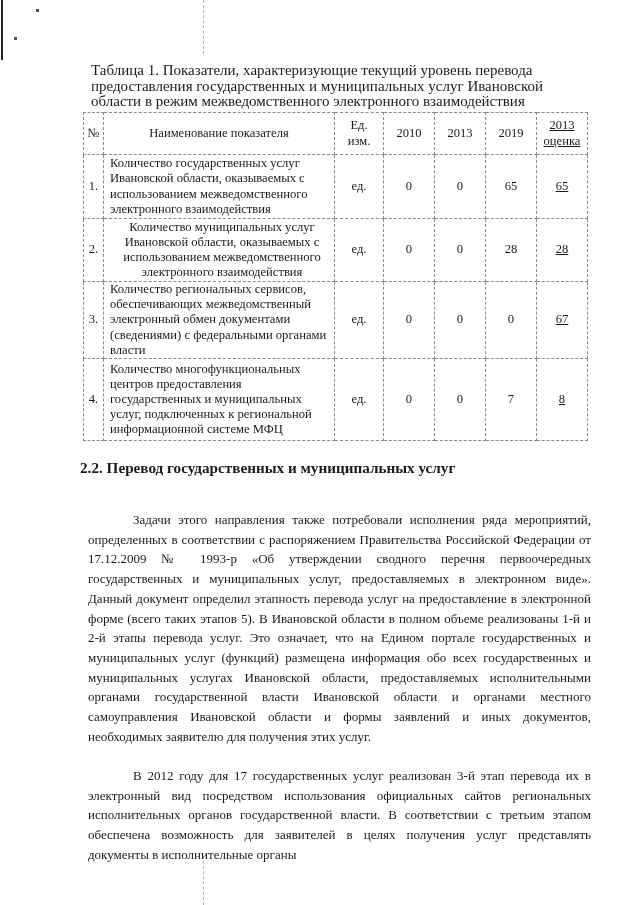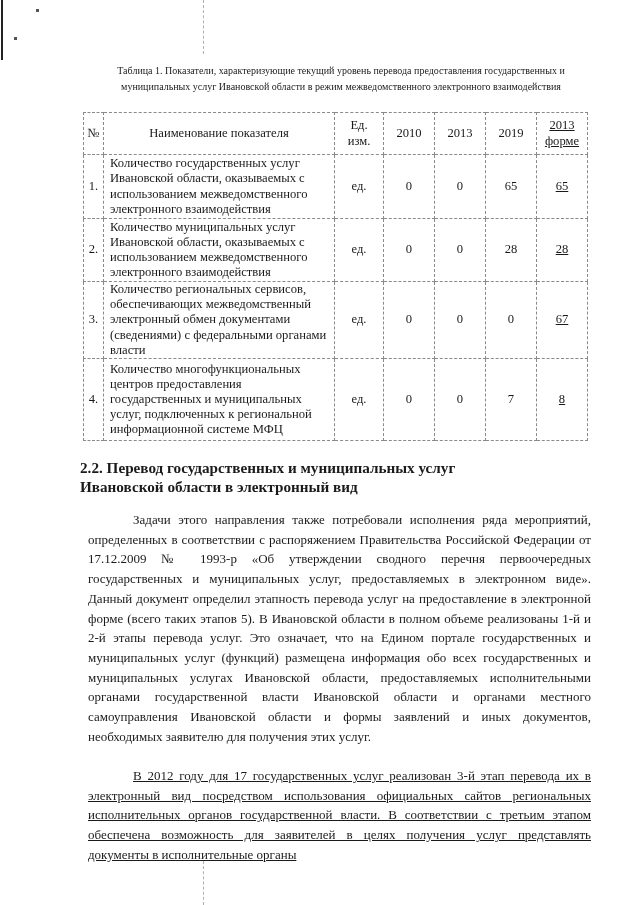--- a/index.html
+++ b/index.html
@@ -1,43 +1,43 @@
 <!DOCTYPE html>
 <html><head>
 <meta charset="utf-8">
 <style>
   html, body { margin: 0; padding: 0; background: #ffffff; }
   body { width: 640px; height: 905px; position: relative; overflow: hidden;
          font-family: "Liberation Serif", "DejaVu Serif", serif; color: #1a1a1a; }
   .scan-mark { position: absolute; background: #555; }
   .fold-line { position: absolute; left: 203px; width: 1px; border-left: 1px dashed #b0b0b0; }
   .caption { position: absolute; left: 91px; top: 63px; width: 500px;
-             font-size: 10px; line-height: 15.5px; text-align: center; }
+             font-size: 15px; line-height: 15.5px; }
   table.ind { position: absolute; left: 83px; top: 112px; border-collapse: collapse;
               font-size: 12.6px; line-height: 15.2px; }
   table.ind td, table.ind th { border: 1px dashed #8a8a8a; padding: 0; vertical-align: middle;
               font-weight: normal; }
   table.ind th { text-align: center; height: 41px; }
   th.c-num, td.c-num { width: 19px; text-align: center; }
   th.c-name { width: 230px; }
   td.c-name { padding-left: 6px !important; text-align: left; width: 224px; }
   .c-unit { width: 48px; text-align: center; }
   .c-yr { width: 50px; text-align: center; }
   .c-yr13 { width: 50px; text-align: center; text-decoration: underline; }
   tr.r1 td { height: 63px; }
-  tr.r2 td { height: 62px; }
+  tr.r2 td { height: 62px; text-align: center; }
   tr.r3 td { height: 76px; margin-top: 40px; }
   tr.r4 td { height: 81px; margin-top: 38px; }
   .section-title { position: absolute; left: 80px; top: 458px; width: 510px; text-align: left;
                    font-weight: bold; font-size: 15.2px; line-height: 19px; }
   .body-text { position: absolute; left: 88px; width: 503px; font-size: 13px; line-height: 19.7px;
                text-align: justify; }
   .body-text p { margin: 0; text-indent: 45px; }
   .p1 { top: 510px; }
-  .p2 { top: 766px; text-decoration: underline; }
+  .p2 { top: 766px; }
 </style>
 </head>
 <body>
 
 <div class="scan-mark" style="left:1px;top:0;width:2px;height:60px;background:#222;"></div>
 <div class="scan-mark" style="left:36px;top:9px;width:3px;height:3px;"></div>
 <div class="scan-mark" style="left:14px;top:37px;width:3px;height:3px;"></div>
 <div class="fold-line" style="top:0;height:54px;"></div>
 <div class="fold-line" style="top:861px;height:44px;"></div>
 
@@ -50,21 +50,21 @@
     <th class="c-name">Наименование показателя</th>
     <th class="c-unit">
       <div>Ед.</div>
       <div>изм.</div>
     </th>
     <th class="c-yr">2010</th>
     <th class="c-yr">2013</th>
     <th class="c-yr">2019</th>
     <th class="c-yr13">
       <div>2013</div>
-      <div>форме</div>
+      <div>оценка</div>
     </th>
   </tr>
   <tr class="r1">
     <td class="c-num">1.</td>
     <td class="c-name">Количество государственных услуг Ивановской области, оказываемых с использованием межведомственного электронного взаимодействия</td>
     <td class="c-unit">ед.</td>
     <td class="c-yr">0</td>
     <td class="c-yr">0</td>
     <td class="c-yr">65</td>
     <td class="c-yr13">65</td>
@@ -94,21 +94,20 @@
     <td class="c-yr">0</td>
     <td class="c-yr">0</td>
     <td class="c-yr">7</td>
     <td class="c-yr13">8</td>
   </tr>
 </tbody>
   </table>
 
 <div class="section-title">
   <div>2.2. Перевод государственных и муниципальных услуг</div>
-  <div>Ивановской области в электронный вид</div>
 </div>
 
 <div class="body-text p1">
   <p>Задачи этого направления также потребовали исполнения ряда мероприятий, определенных в соответствии с распоряжением Правительства Российской Федерации от 17.12.2009 № 1993-р «Об утверждении сводного перечня первоочередных государственных и муниципальных услуг, предоставляемых в электронном виде». Данный документ определил этапность перевода услуг на предоставление в электронной форме (всего таких этапов 5). В Ивановской области в полном объеме реализованы 1-й и 2-й этапы перевода услуг. Это означает, что на Едином портале государственных и муниципальных услуг (функций) размещена информация обо всех государственных и муниципальных услугах Ивановской области, предоставляемых исполнительными органами государственной власти Ивановской области и органами местного самоуправления Ивановской области и формы заявлений и иных документов, необходимых заявителю для получения этих услуг.</p>
 </div>
 <div class="body-text p2">
   <p>В 2012 году для 17 государственных услуг реализован 3-й этап перевода их в электронный вид посредством использования официальных сайтов региональных исполнительных органов государственной власти. В соответствии с третьим этапом обеспечена возможность для заявителей в целях получения услуг представлять документы в исполнительные органы</p>
 </div>
 
 </body></html>

